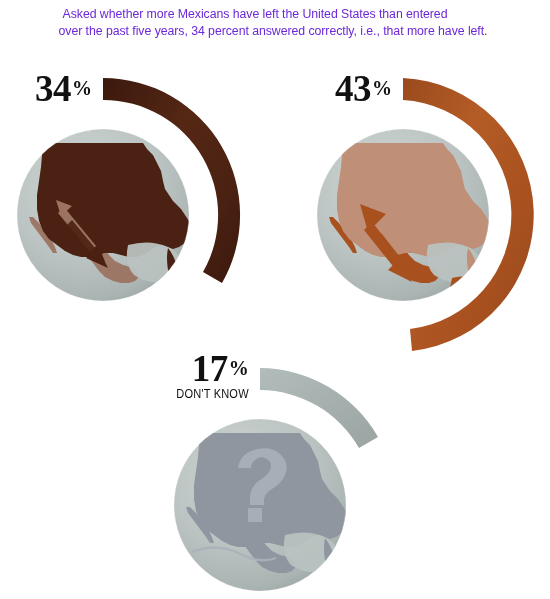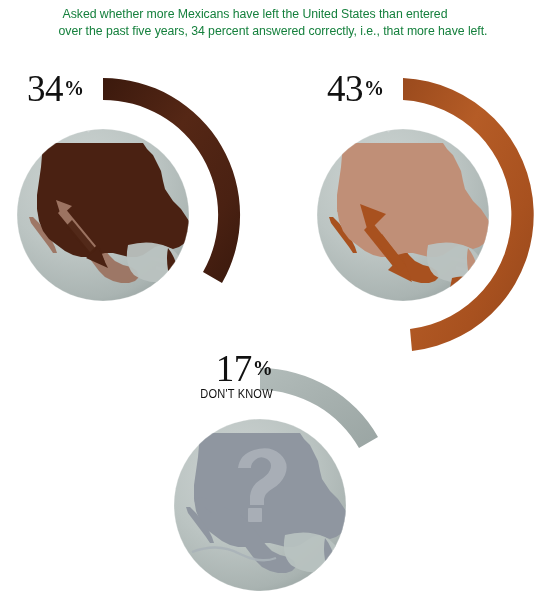--- a/index.html
+++ b/index.html
@@ -26,38 +26,39 @@
   
   .headline {
     position: absolute;
     top: 6px;
     left: 0;
     width: 510px;
     text-align: center;
     font-family: "Liberation Sans", sans-serif;
     font-size: 12.3px;
     line-height: 17px;
-    color: #15803d;
+    color: #6d28d9;
     letter-spacing: -0.05px;
   }
   .headline .l1 { display: block; }
   .headline .l2 { display: block; margin-left: 36px; }
 
   
   .pct-label {
     position: absolute;
     font-family: "Liberation Serif", serif;
     color: #111111;
     white-space: nowrap;
     line-height: 1;
   }
   .pct-num {
     font-size: 37px;
-    font-weight: 400;
+    font-weight: 700;
     letter-spacing: -0.5px;
+    margin-left: 8px;
   }
   .pct-sym {
     font-size: 20px;
     font-weight: 700;
     vertical-align: 6px;
     margin-left: 1px;
   }
   .pct-sub {
     display: block;
     font-family: "Liberation Sans", sans-serif;
@@ -66,21 +67,21 @@
     letter-spacing: 0.2px;
     color: #111111;
     text-align: right;
     margin-top: 1px;
     transform: scaleX(0.92);
     transform-origin: right center;
   }
 
   #label-34 { left: 27px;  top: 70px; }
   #label-49 { left: 327px; top: 70px; }
-  #label-17 { left: 194px; top: 350px; text-align: right; }
+  #label-17 { left: 170px; top: 350px; text-align: right; }
 </style>
 </head>
 <body>
 
 <div id="infographic">
 
   <div class="headline">
     <span class="l1">Asked whether more Mexicans have left the United States than entered</span>
     <span class="l2">over the past five years, 34 percent answered correctly, i.e., that more have left.</span>
   </div>

